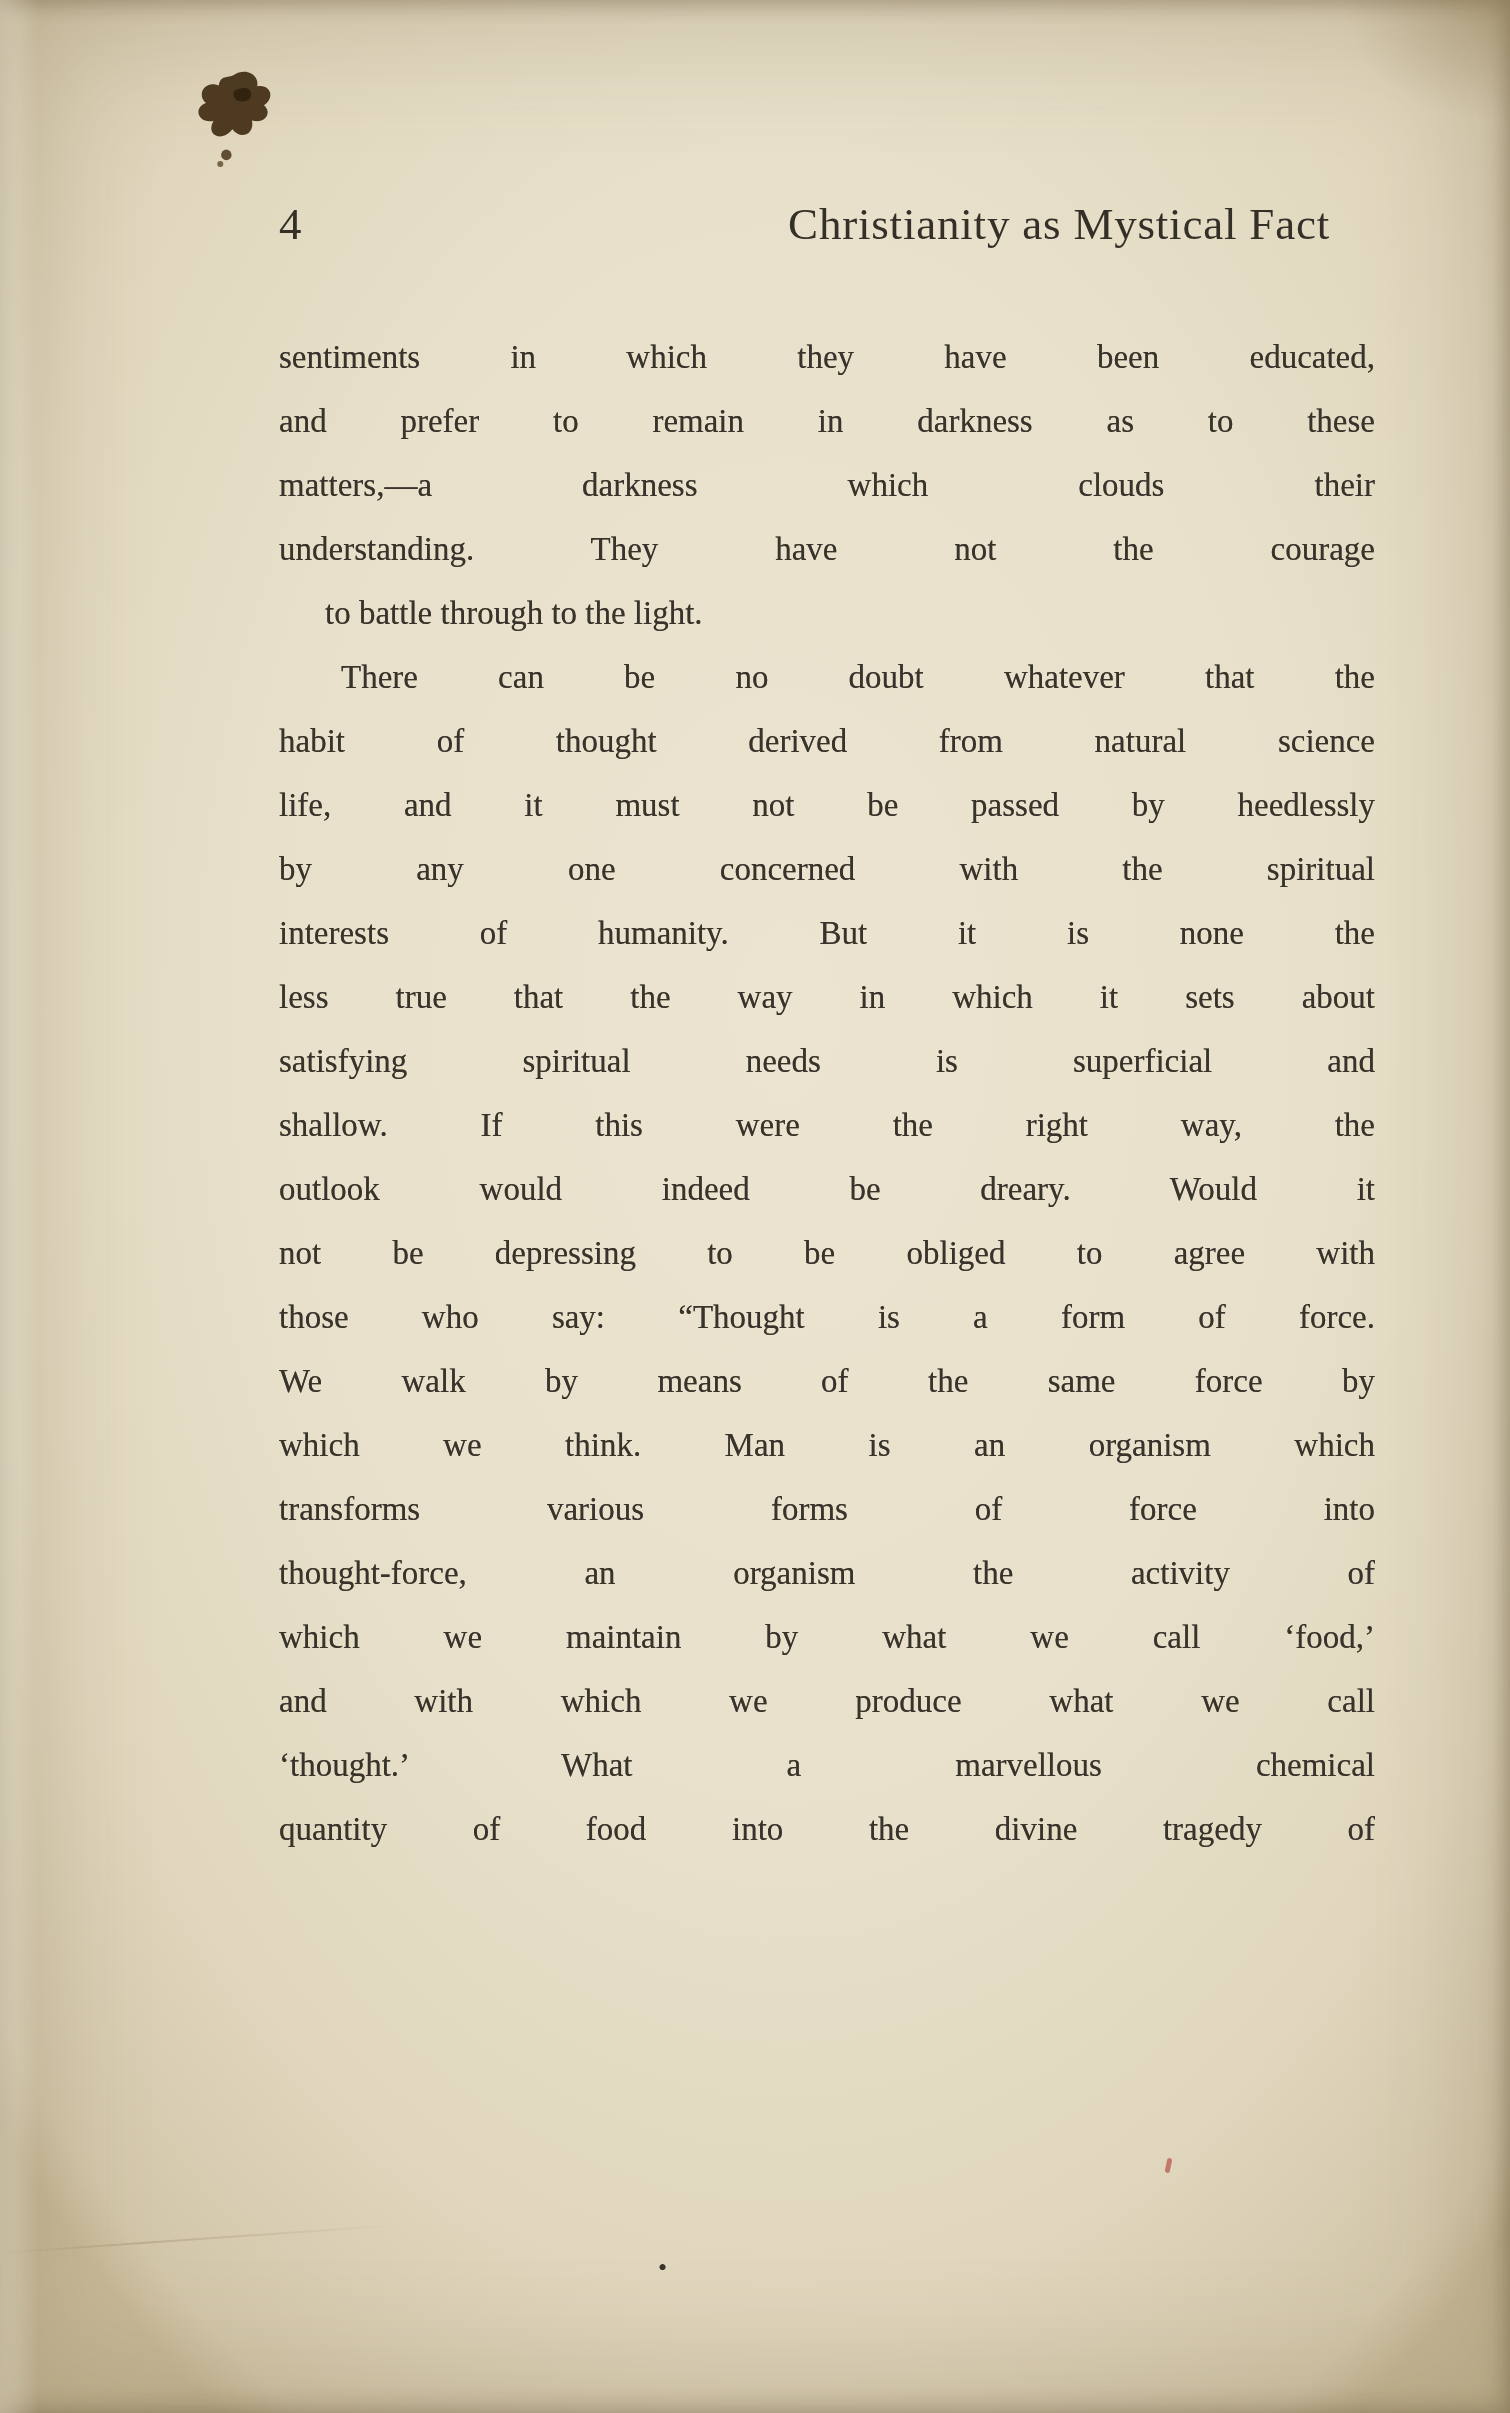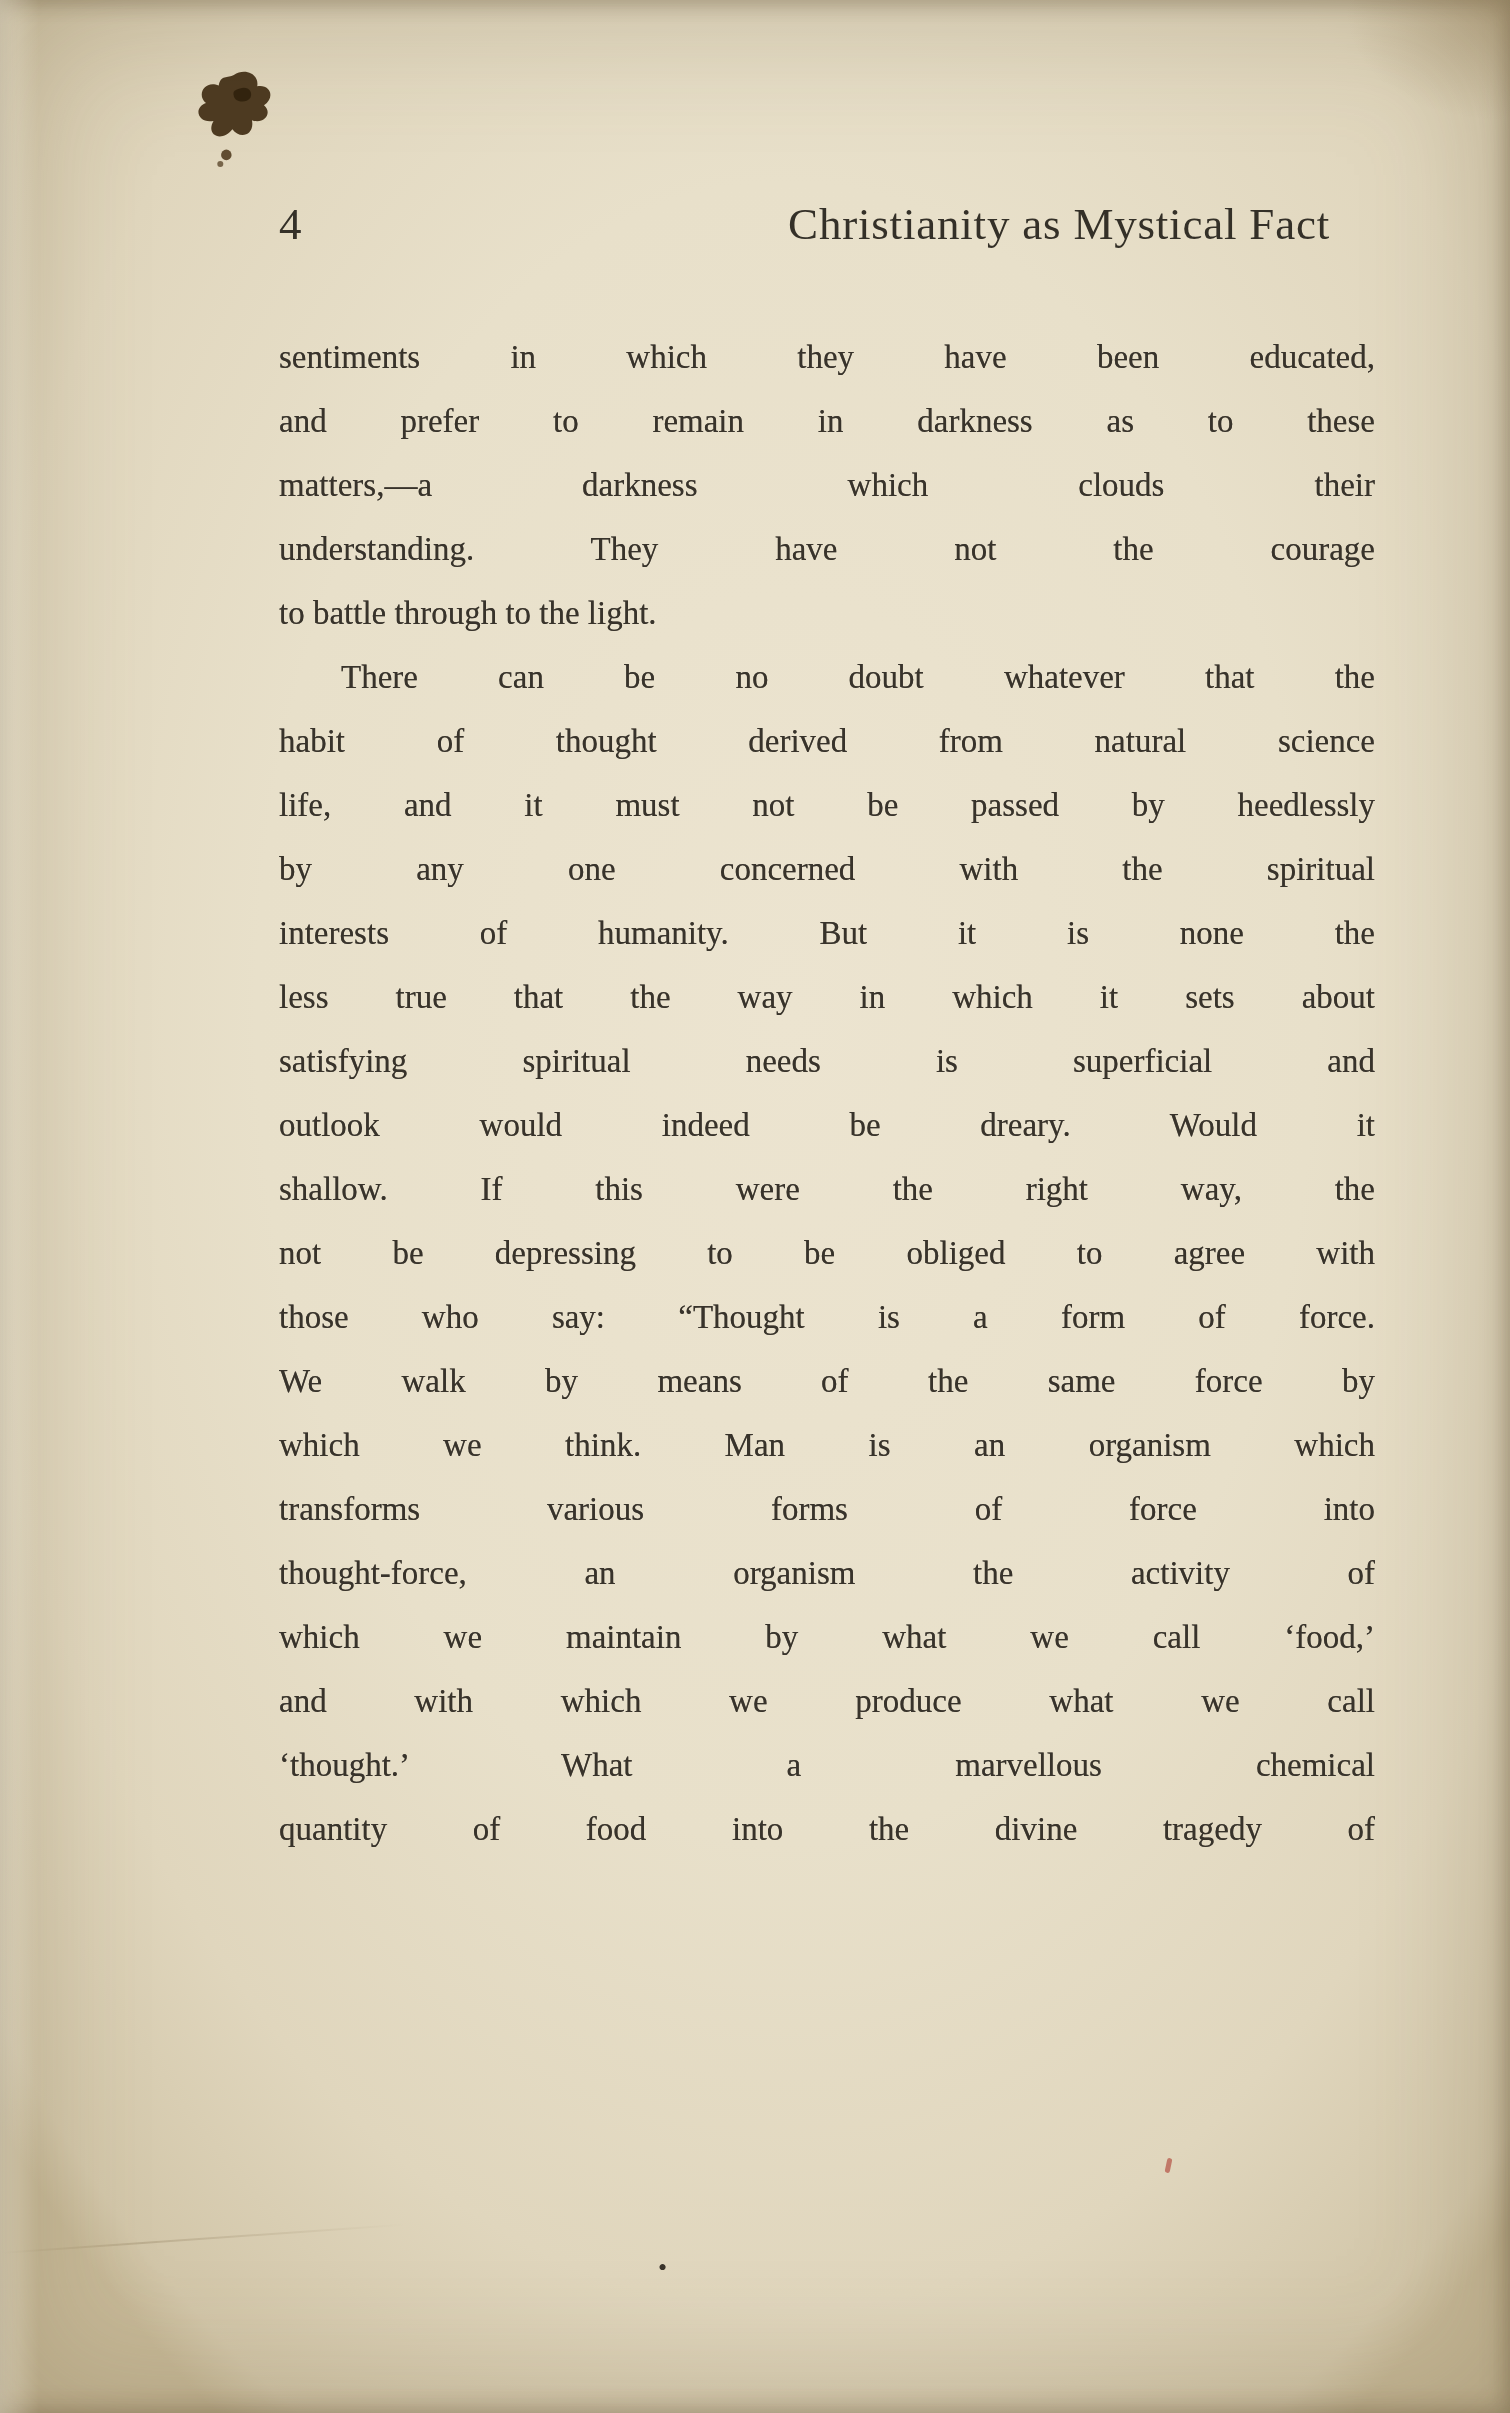--- a/index.html
+++ b/index.html
@@ -78,20 +78,21 @@
   .line {
     text-align: justify;
     text-align-last: justify;
     white-space: normal;
   }
   .line.indent {
     text-indent: 62px;
   }
   .line.last-short {
     text-align-last: left;
+    margin-left: 46px;
   }
   .printers-dot {
     position: absolute;
     left: 658px;
     top: 2253px;
     font-size: 26px;
     color: #3a342b;
   }
   .stray-red-mark {
     position: absolute;
@@ -144,22 +145,22 @@
       <div class="line">matters,—a darkness which clouds their</div>
       <div class="line">understanding. They have not the courage</div>
       <div class="line last-short">to battle through to the light.</div>
       <div class="line indent">There can be no doubt whatever that the</div>
       <div class="line">habit of thought derived from natural science</div>
       <div class="line">life, and it must not be passed by heedlessly</div>
       <div class="line">by any one concerned with the spiritual</div>
       <div class="line">interests of humanity. But it is none the</div>
       <div class="line">less true that the way in which it sets about</div>
       <div class="line">satisfying spiritual needs is superficial and</div>
+      <div class="line">shallow. If this were the right way, the</div>
       <div class="line">outlook would indeed be dreary. Would it</div>
-      <div class="line">shallow. If this were the right way, the</div>
       <div class="line">not be depressing to be obliged to agree with</div>
       <div class="line">those who say: “Thought is a form of force.</div>
       <div class="line">We walk by means of the same force by</div>
       <div class="line">which we think. Man is an organism which</div>
       <div class="line">transforms various forms of force into</div>
       <div class="line">thought-force, an organism the activity of</div>
       <div class="line">which we maintain by what we call ‘food,’</div>
       <div class="line">and with which we produce what we call</div>
       <div class="line">‘thought.’ What a marvellous chemical</div>
       <div class="line">quantity of food into the divine tragedy of</div>

